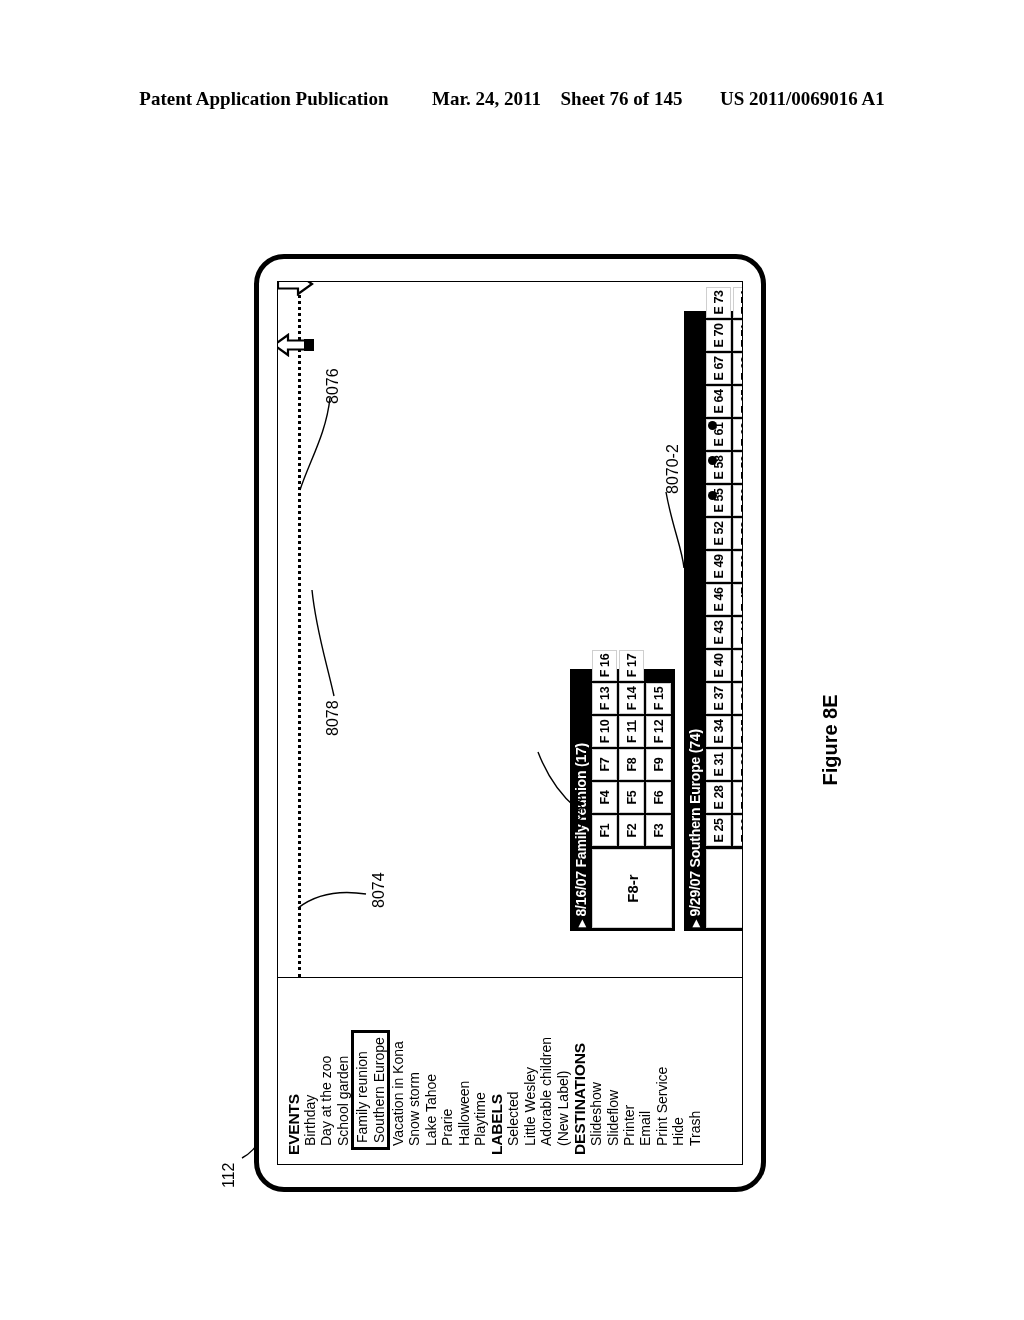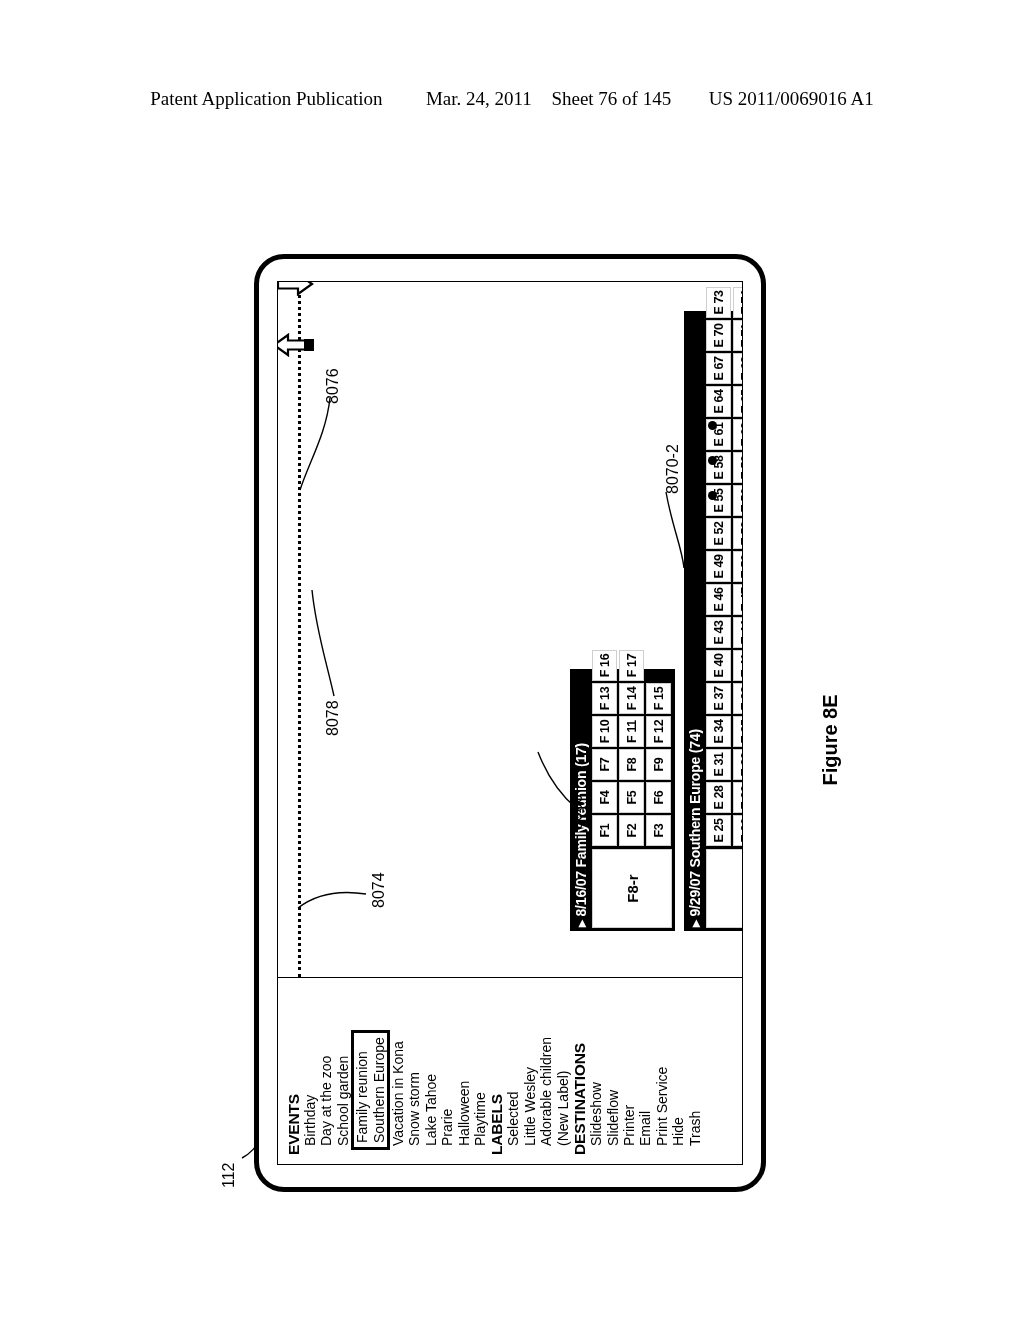--- a/index.html
+++ b/index.html
@@ -16,21 +16,21 @@
   }
 
   
   .pat-header {
     position: absolute;
     top: 88px;
     left: 0;
     width: 1024px;
     text-align: center;
     font-family: "Liberation Serif", serif;
-    font-weight: normal;
+    font-weight: bold;
     font-size: 19px;
     color: #000;
     white-space: nowrap;
   }
   .pat-header span { display: inline-block; }
   .ph-gap1 { width: 34px; }
   .ph-gap2 { width: 10px; }
   .ph-gap3 { width: 28px; }
 
   

